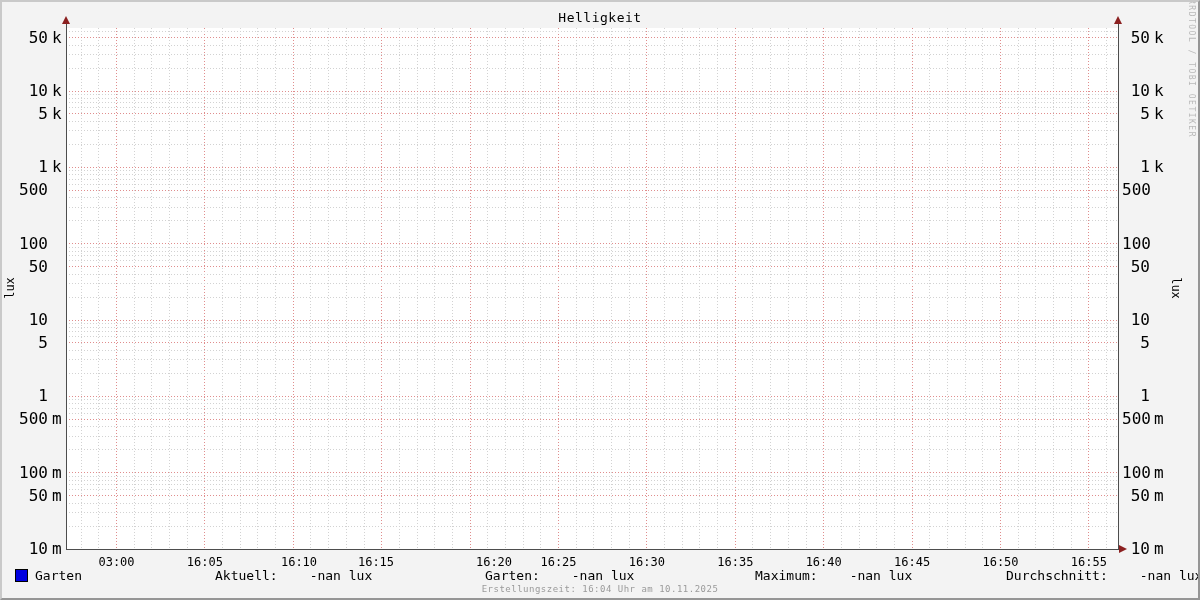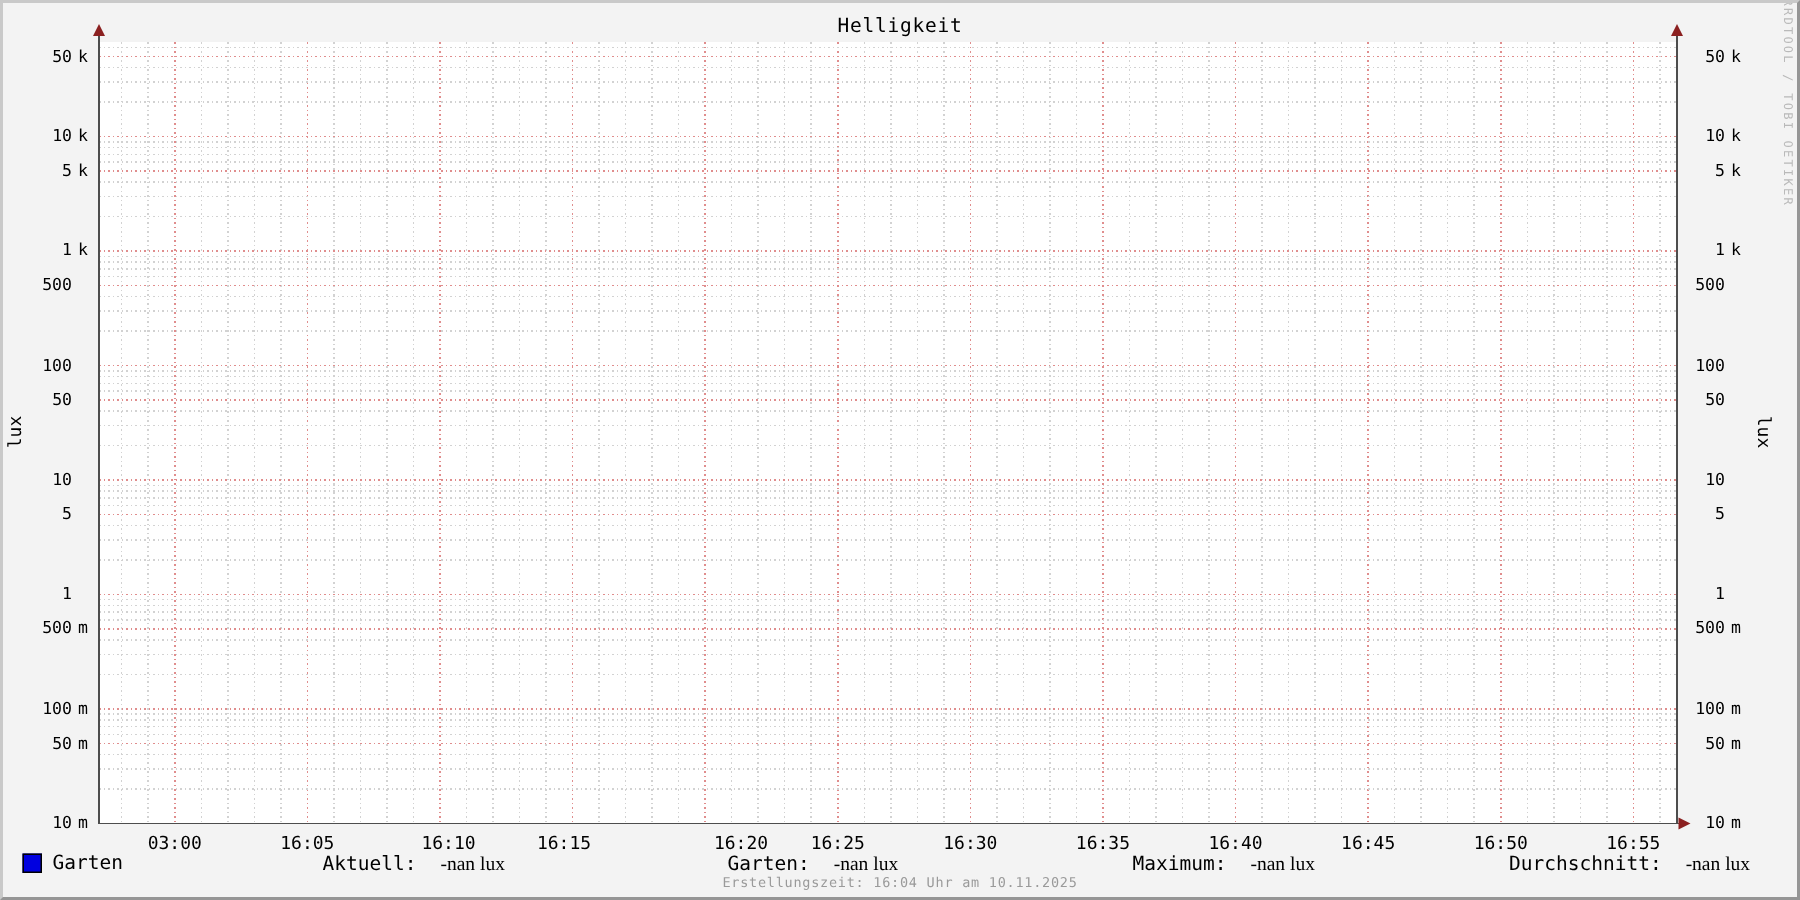--- a/index.html
+++ b/index.html
@@ -16,21 +16,21 @@
     color:#000;
     overflow:hidden;
   }
   .title{
     position:absolute;left:0;top:8px;width:1196px;
     text-align:center;font-size:13px;letter-spacing:0.5px;
   }
   #plot{position:absolute;left:0;top:0;width:1196px;height:596px;}
   #plot svg{position:absolute;left:0;top:0;}
   .ytick{
-    position:absolute;height:14px;line-height:14px;font-size:11px;white-space:pre;
+    position:absolute;height:14px;line-height:14px;font-size:16px;white-space:pre;
   }
   .ytick .num{display:inline-block;text-align:right;}
   .ytick.left .num{width:46px;}
   .ytick.right .num{width:28px;}
   .ytick .suf{display:inline-block;width:12px;margin-left:4px;text-align:left;}
   .xtick{
     position:absolute;width:72px;text-align:center;
     font-size:12px;height:14px;line-height:14px;top:553px;
   }
   .ylab{
@@ -45,21 +45,21 @@
     font-size:8px;letter-spacing:1.5px;color:#b9b9b9;
     text-align:left;white-space:pre;
   }
   .legend{position:absolute;left:0;top:0;width:1196px;height:596px;pointer-events:none;}
   .swatch{
     position:absolute;left:13px;top:567px;width:11px;height:11px;
     border:1px solid #000;
   }
   .series-label{position:absolute;left:33px;top:566px;font-size:13px;line-height:16px;}
   .stat{position:absolute;top:566px;font-size:13px;line-height:16px;white-space:pre;}
-  .stat .val{margin-left:16px;font-family:Liberation Serif, serif;}
+  .stat .val{margin-left:32px;}
   .stat.s0{left:213px;}
   .stat.s1{left:483px;}
   .stat.s2{left:753px;}
   .stat.s3{left:1004px;}
   .footer{
     position:absolute;left:0;top:582px;width:1196px;text-align:center;
     font-size:9px;color:#9a9a9a;letter-spacing:0.5px;
   }
 </style>
 </head>

